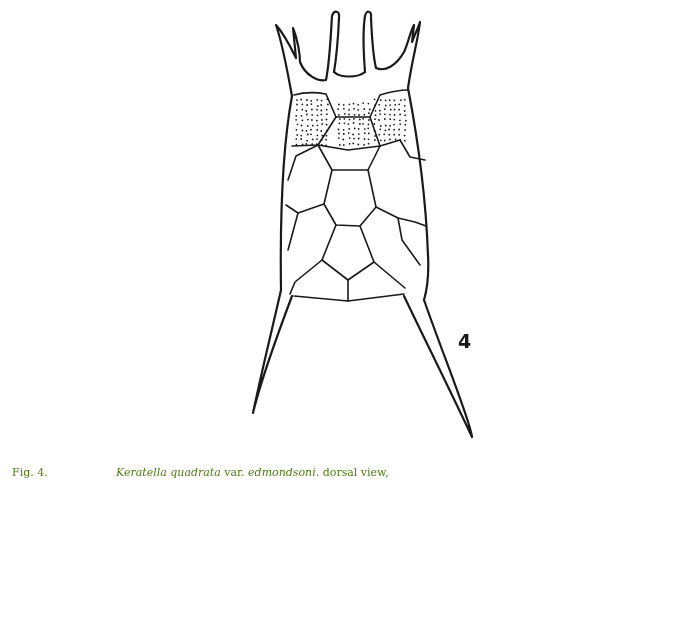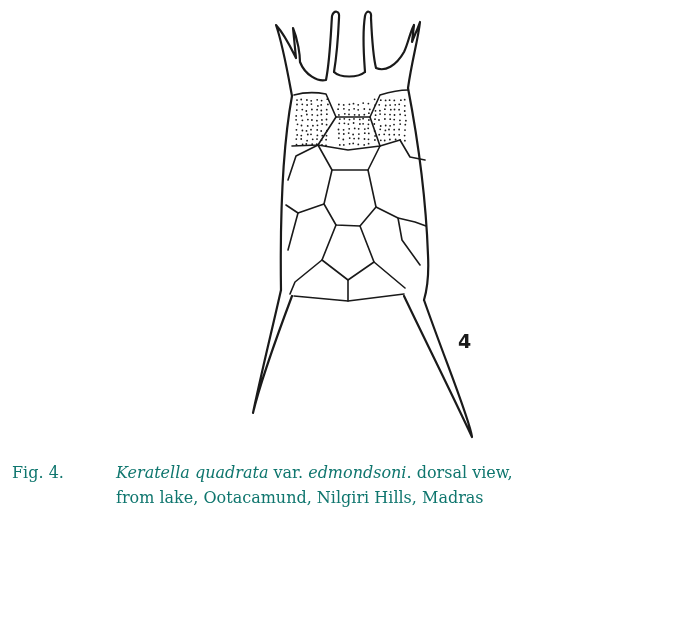--- a/index.html
+++ b/index.html
@@ -1,20 +1,20 @@
 <!DOCTYPE html>
 <html><head>
 <meta charset="utf-8">
 <style>
   html, body { margin:0; padding:0; background:#ffffff; }
   body { width:700px; height:643px; position:relative; overflow:hidden; }
   .figure-area { position:absolute; left:0; top:0; width:700px; height:450px; }
   .figure-area svg { position:absolute; left:0; top:0; }
   .fig-label { position:absolute; left:458px; top:330px; font-family:"DejaVu Sans", sans-serif; font-weight:bold; font-size:19px; color:#1a1a1a; }
-  .caption { position:absolute; left:12px; top:460px; width:680px; font-family:"DejaVu Serif", serif; font-size:16px; line-height:25px; color:#0f766e; }
+  .caption { position:absolute; left:12px; top:460px; width:680px; font-family:"DejaVu Serif", serif; font-size:11px; line-height:25px; color:#4d7c0f; }
   .caption .num { display:inline-block; width:104px; }
   .caption .indent { padding-left:104px; display:block; }
   .caption i { font-style:italic; }
   .line { display:block; white-space:nowrap; }
 </style>
 </head>
 <body>
 
 <div class="figure-area">
   <svg width="700" height="450" viewBox="0 0 700 450" fill="none" stroke="#1a1a1a" stroke-linecap="round" stroke-linejoin="round">
@@ -256,14 +256,13 @@
           <circle cx="400.2" cy="139.9" r="0.9"></circle>
           <circle cx="404.9" cy="140.7" r="0.9"></circle>
         </g>
     </g>
   </svg>
   <div class="fig-label">4</div>
 </div>
 
 <div class="caption">
   <span class="line"><span class="num">Fig. 4.</span><i>Keratella quadrata</i><span> var. </span><i>edmondsoni</i><span>. dorsal view,</span></span>
-  <span class="line indent">from lake, Ootacamund, Nilgiri Hills, Madras</span>
 </div>
 
 </body></html>

